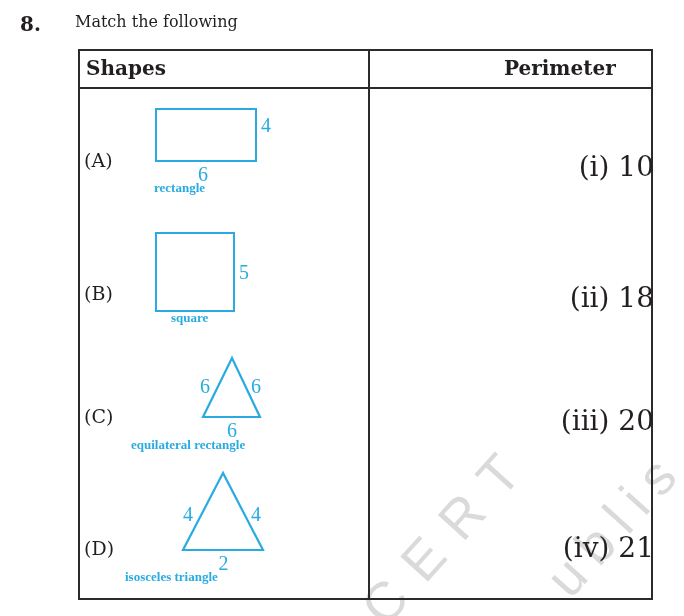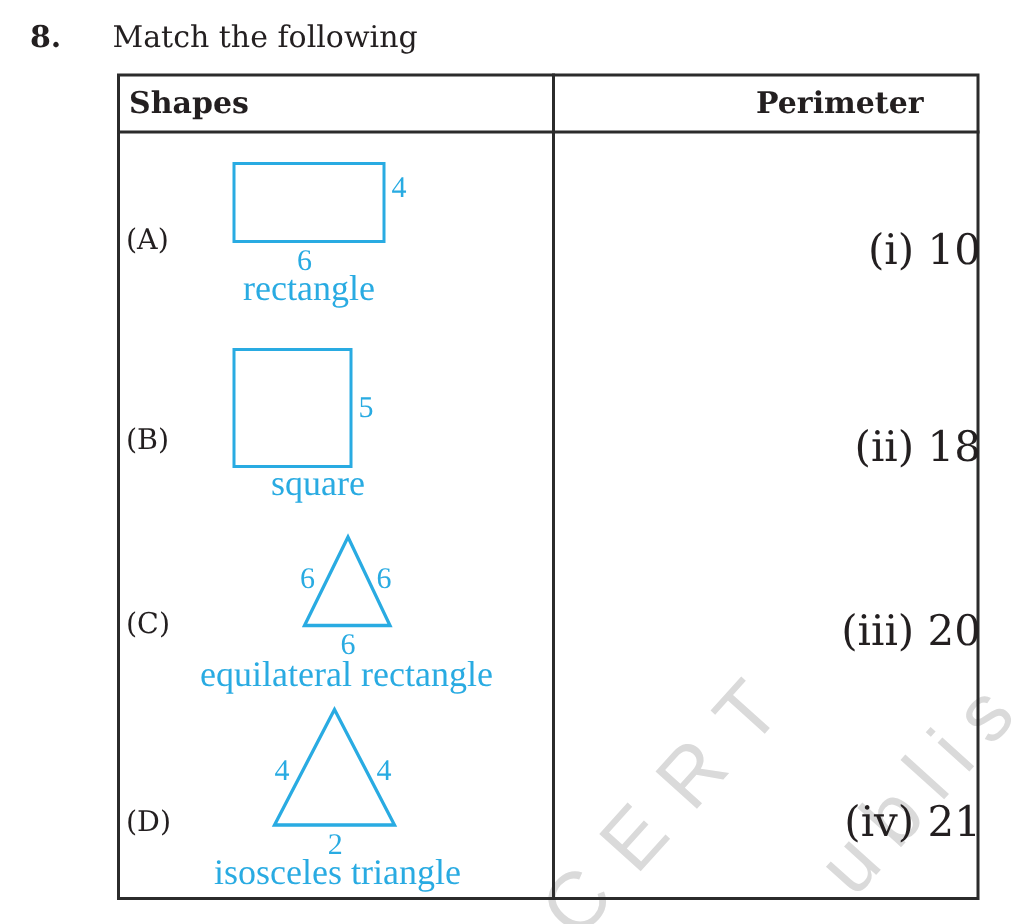--- a/index.html
+++ b/index.html
@@ -23,21 +23,21 @@
     text-align: center;
     white-space: nowrap;
     user-select: none;
     line-height: 1;
   }
   .wm1 { left: 327px; top: 505px; width: 240px; font-size: 54px; letter-spacing: 20px; transform: rotate(-48deg); }
   .wm2 { left: 515px; top: 495px; width: 200px; font-size: 54px; letter-spacing: 13px; transform: rotate(-48deg); }
 
   
   .q-num   { left: 20px; top: 12px; font-size: 20px; font-weight: bold; }
-  .q-title { left: 75px; top: 12px; font-size: 20px; }
+  .q-title { left: 75px; top: 12px; font-size: 16px; }
 
   
   .tframe {
     left: 78px; top: 49px; width: 575px; height: 551px;
     border: 2px solid #2b2b2b;
     box-sizing: border-box;
     background: transparent;
     z-index: 2;
   }
   .vline { left: 368px; top: 49px; width: 2px; height: 551px; background: #2b2b2b; z-index: 2; }
@@ -48,21 +48,21 @@
   .hdr-shapes    { left: 86px;  top: 56px; text-align: right; }
   .hdr-perimeter { left: 473px; top: 56px; margin-left: 31px; }
 
   
   .rowkey { left: 84px; font-size: 19px; z-index: 3; }
   .peri   { left: 375px; width: 279px; text-align: right; font-size: 28px; z-index: 3; }
 
   
   .blue { color: #29abe2; font-family: "Liberation Serif", serif; z-index: 3; }
   .dim  { font-size: 20px; }
-  .shape-label { font-size: 24px; text-align: center; }
+  .shape-label { font-size: 13px; text-align: left; font-weight: bold; }
 
   .rect-shape {
     left: 155px; top: 108px; width: 102px; height: 54px;
     border: 2px solid #29abe2; box-sizing: border-box; z-index: 3;
   }
   .square-shape {
     left: 155px; top: 232px; width: 80px; height: 80px;
     border: 2px solid #29abe2; box-sizing: border-box; z-index: 3;
   }
   svg.tri { position: absolute; z-index: 3; overflow: visible; }

